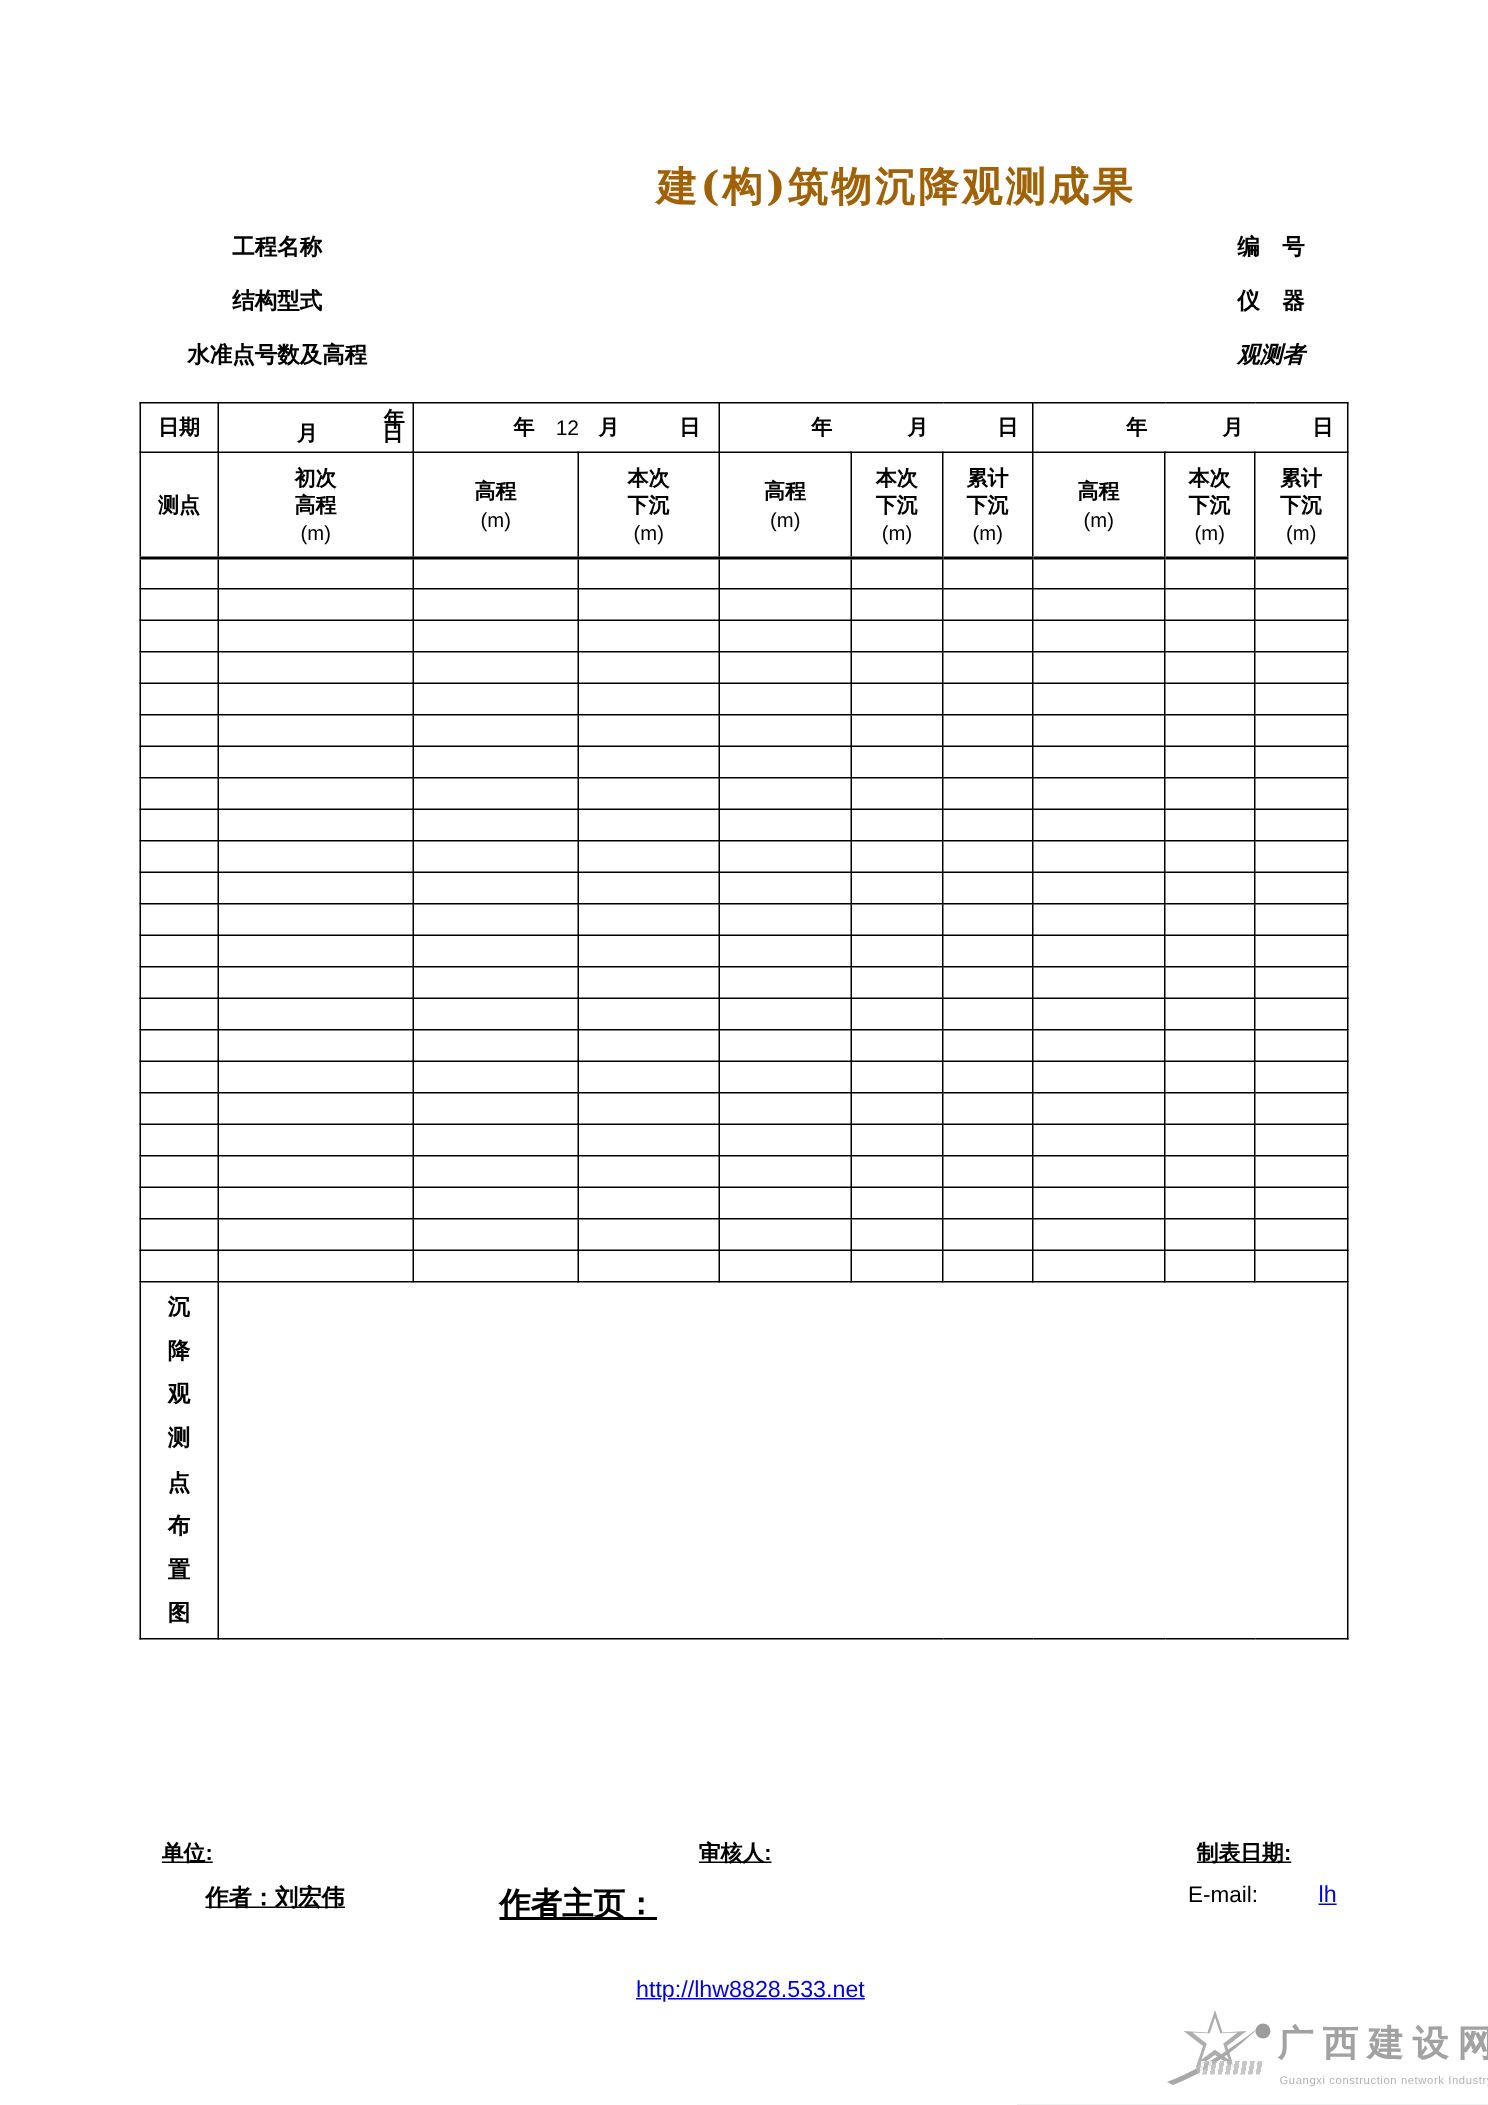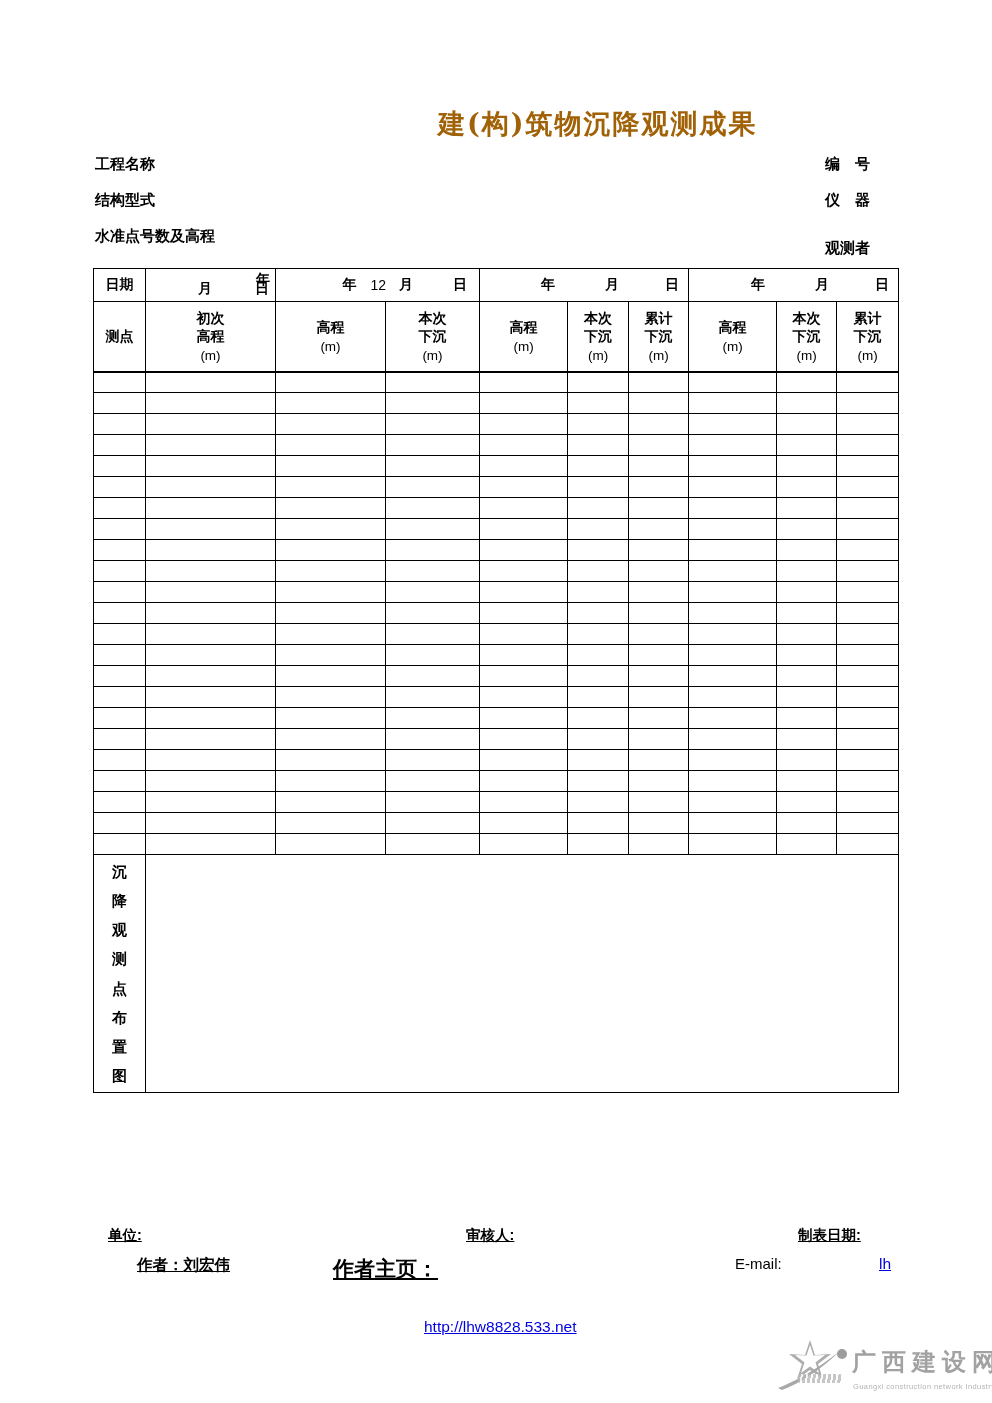--- a/index.html
+++ b/index.html
@@ -10,21 +10,21 @@
     font-family:"Liberation Sans", sans-serif; color:#000;
   }
 
   .doc-title {
     position:absolute; left:438px; top:106px;
     font-family:"DejaVu Serif", serif;
     font-size:27px; font-weight:700; letter-spacing:2px; color:#a16207;
     white-space:nowrap;
   }
   .info-label { position:absolute; font-size:15px; font-weight:700; white-space:pre; }
-  .info-left  { text-align:left; width:180px; }
+  .info-left  { text-align:center; width:180px; }
 
   
   table.main {
     position:absolute; left:93px; top:268px;
     border-collapse:collapse; table-layout:fixed;
     width:805px;
   }
   table.main td {
     border:1px solid #000; padding:0;
     font-size:14px; text-align:center; vertical-align:middle;
@@ -93,21 +93,21 @@
 
 <div class="page">
 
   <div class="doc-title">建(构)筑物沉降观测成果</div>
 
   <div class="info-label info-left" style="left:95px; top:155px;">工程名称</div>
   <div class="info-label info-left" style="left:95px; top:191px;">结构型式</div>
   <div class="info-label info-left" style="left:95px; top:227px;">水准点号数及高程</div>
   <div class="info-label" style="left:825px; top:155px;">编　号</div>
   <div class="info-label" style="left:825px; top:191px;">仪　器</div>
-  <div class="info-label" style="left:825px; top:239px;">观测者</div>
+  <div class="info-label" style="left:825px; top:227px;font-style:italic;">观测者</div>
 
   <table class="main">
     <colgroup>
       <col style="width:52px">
         <col style="width:130px">
         <col style="width:110px">
       <col style="width:94px">
         <col style="width:88px">
         <col style="width:61px">
       <col style="width:60px">
@@ -514,21 +514,21 @@
   </tbody>
     </table>
 
   <div class="f-bold" style="left:108px; top:1226px;">单位:</div>
   <div class="f-bold" style="left:466px; top:1226px;">审核人:</div>
   <div class="f-bold" style="left:798px; top:1226px;">制表日期:</div>
 
   <div class="f-bold" style="left:137px; top:1255px; font-size:15.5px;"><span>作者：</span><span>刘宏伟</span></div>
   <div class="f-bold" style="left:333px; top:1255px; font-size:21px;">作者主页：</div>
   <a href="#" class="f-link" style="left:424px; top:1318px;">http://lhw8828.533.net</a>
-  <div class="f-reg" style="left:735px; top:1255px; font-size:15px;">E-mail:</div>
+  <div class="f-reg" style="left:792px; top:1255px; font-size:15px;">E-mail:</div>
   <a href="#" class="f-link" style="left:879px; top:1255px;">lh</a>
 
   <div class="logo">
     <svg width="74" height="56" viewBox="0 0 74 56">
       <path d="M34 2 L39 17 L55 16 L42 26 L47 41 L34 32 L21 41 L26 26 L13 16 L29 17 Z" fill="#adadad"></path>
       <path d="M34 7 L37.5 17.5 L49 17 L39.5 24.5 L43 35 L34 28.5 L25 35 L28.5 24.5 L19 17 L30.5 17.5 Z" fill="#ffffff"></path>
       <path d="M2 50 C 18 44, 40 32, 64 13 C 42 34, 24 45, 6 52 Z" fill="#a8a8a8"></path>
       <circle cx="66" cy="16" r="5" fill="#9c9c9c"></circle>
     </svg>
     <div class="logo-wordmark"></div>

